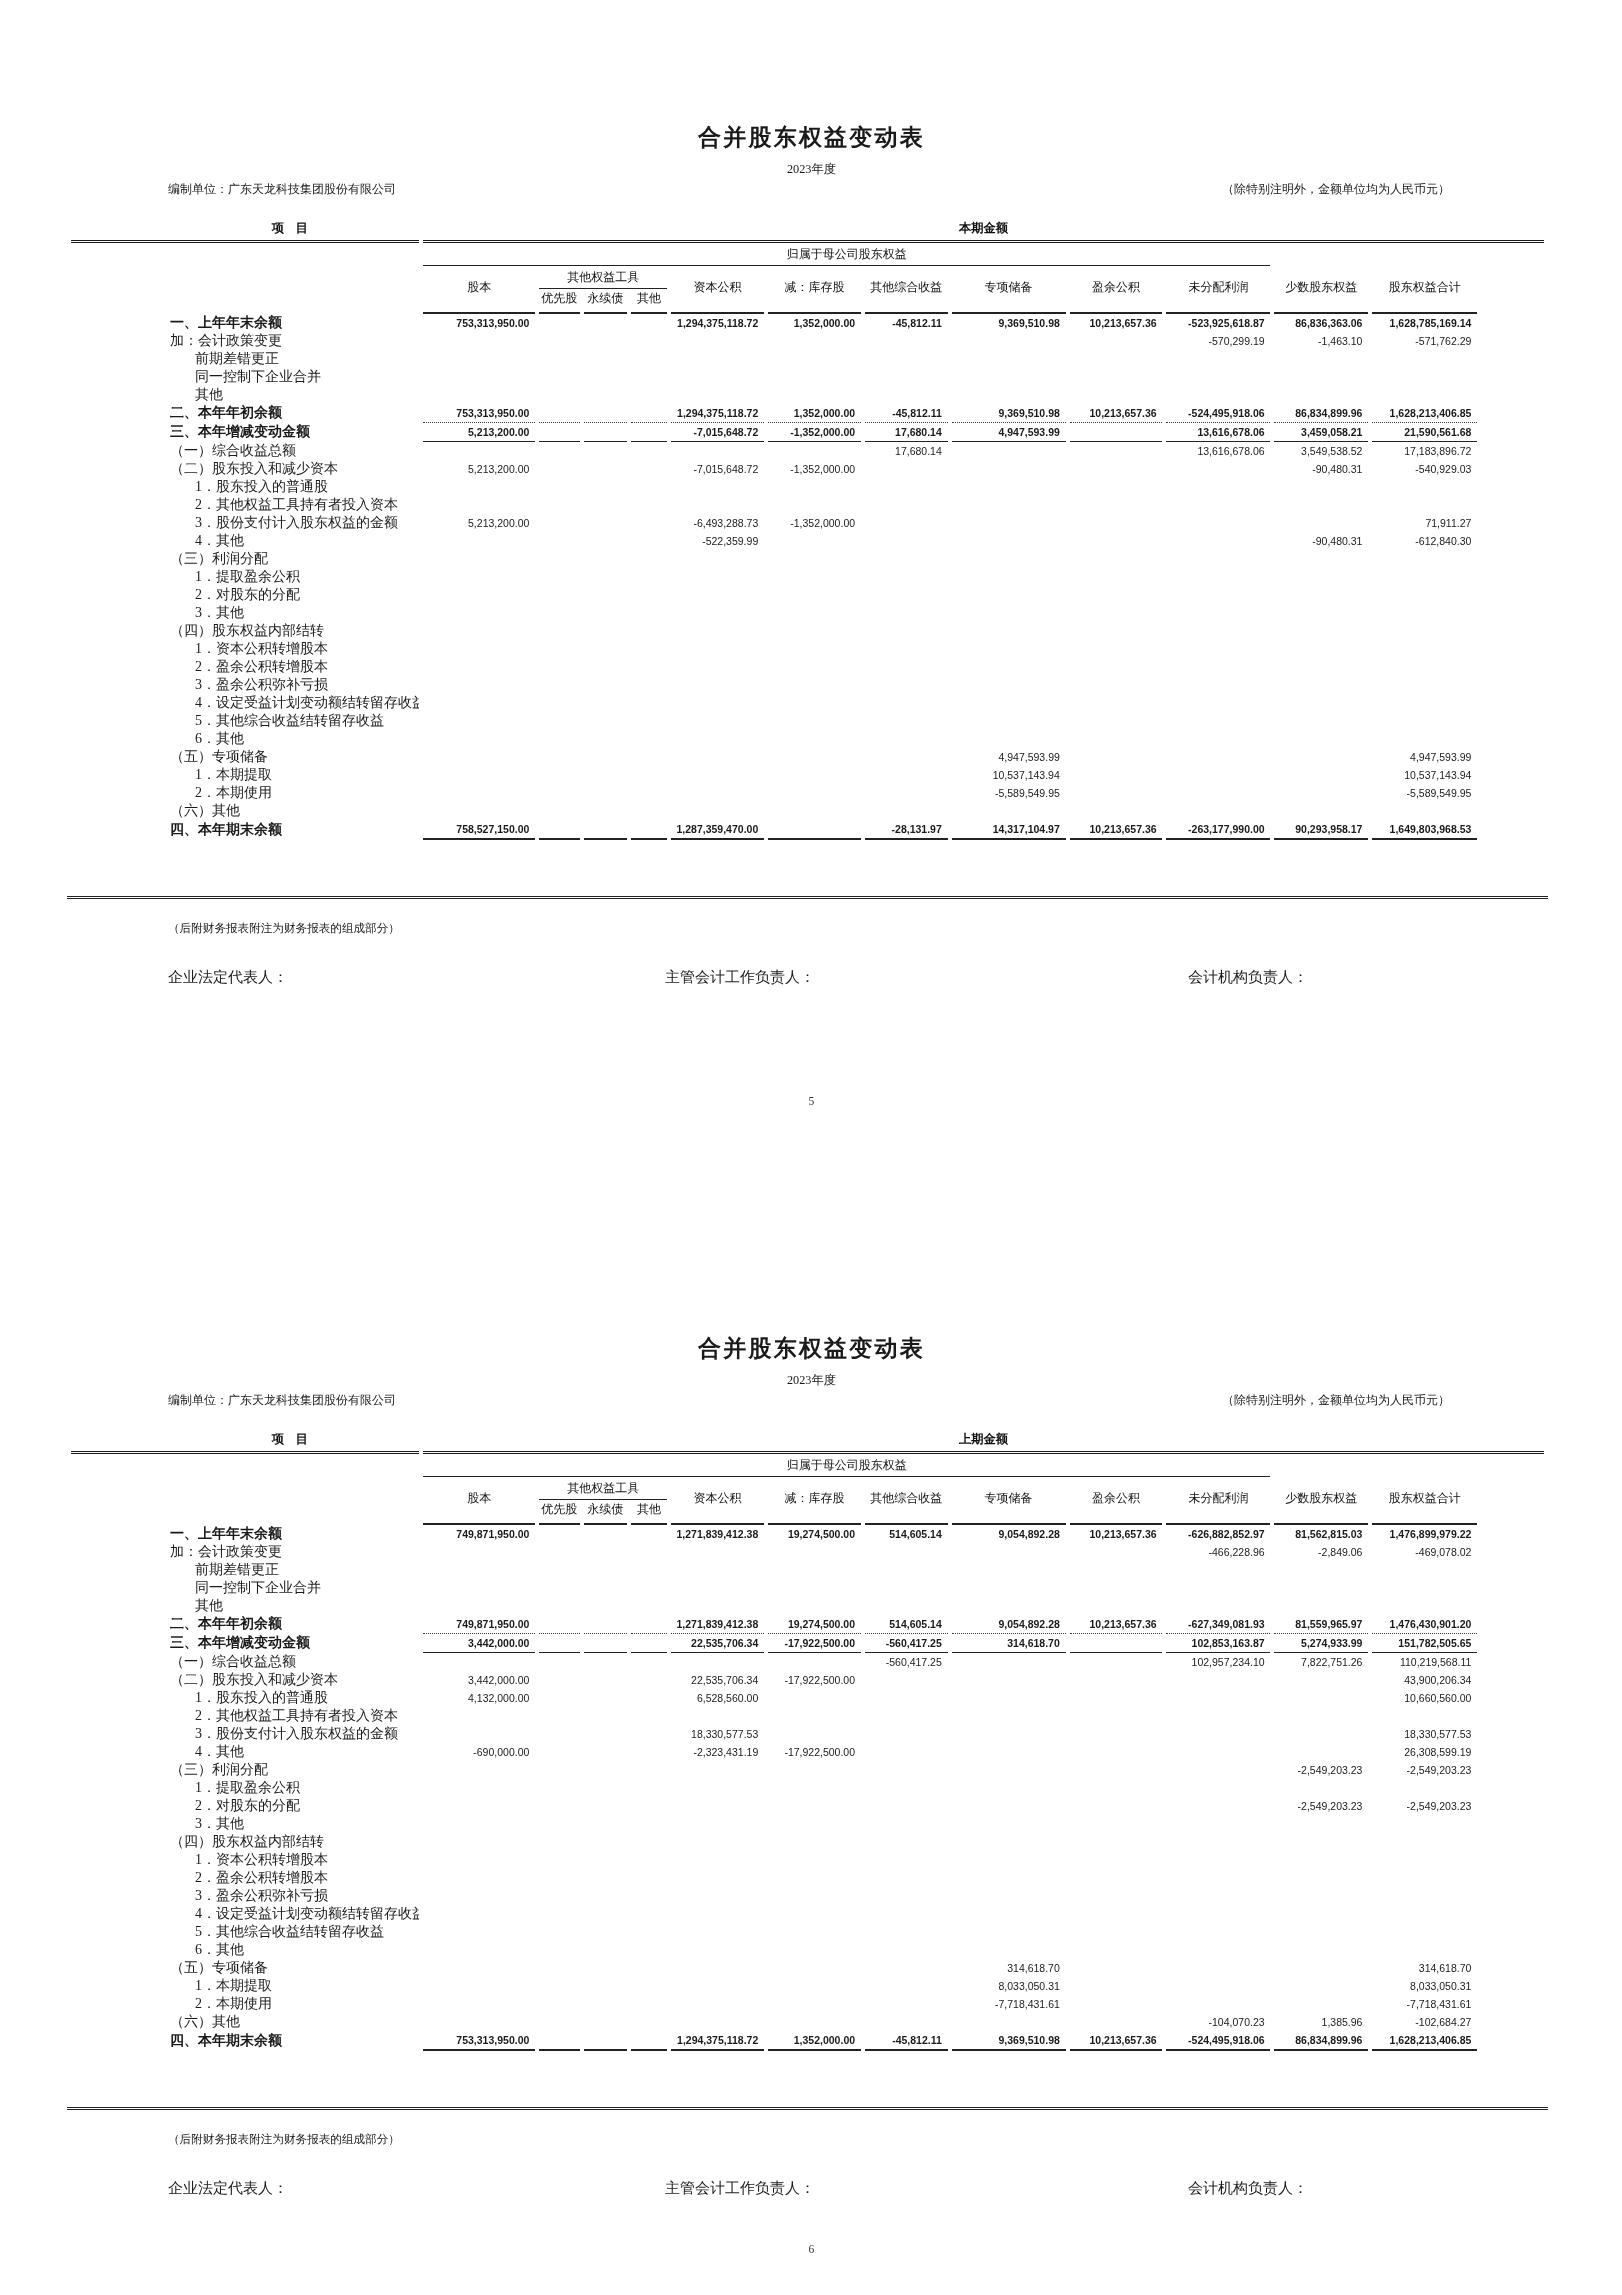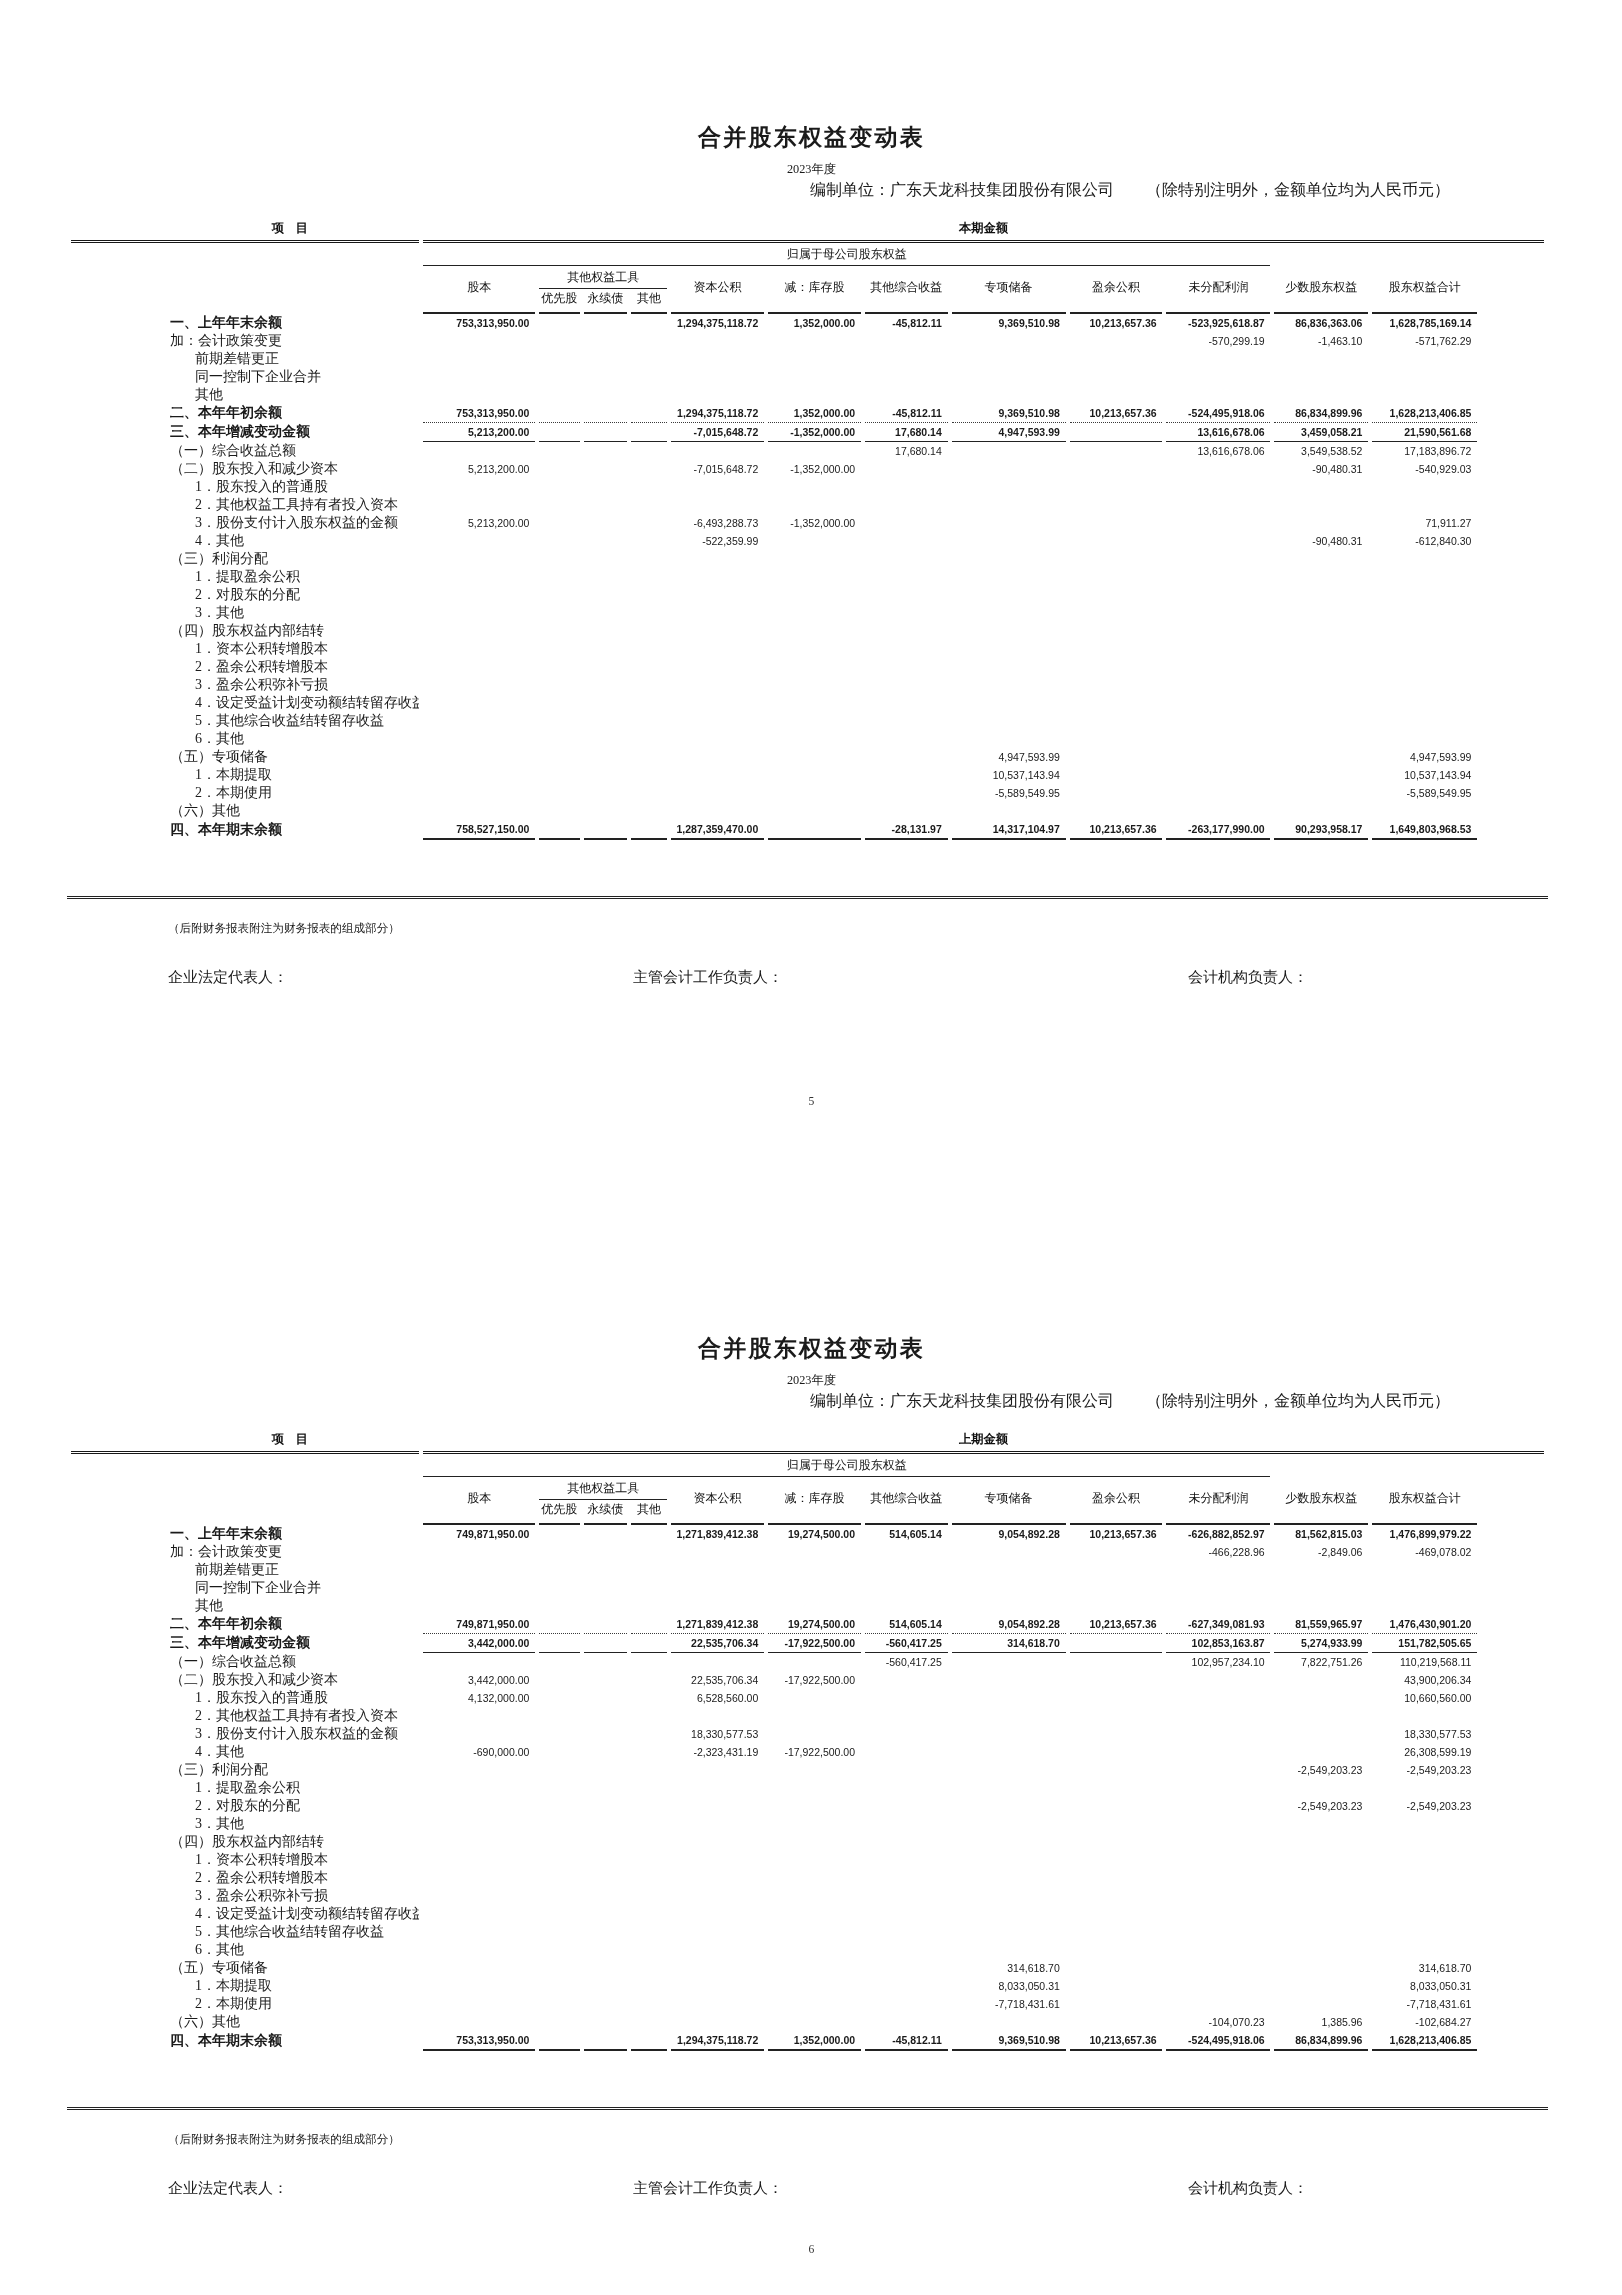--- a/index.html
+++ b/index.html
@@ -5,21 +5,21 @@
   html,body{margin:0;padding:0;background:#e8e8e8;}
   .sheet{
     width:1623px;height:2295px;background:#ffffff;margin:0 auto;position:relative;
     font-family:"Liberation Serif","DejaVu Serif",serif;color:#1a1a1a;overflow:hidden;
   }
   .page{height:1148px;box-sizing:border-box;position:relative;}
   .page.p0{padding-top:123px;}
   .page.p1{padding-top:186px;}
   .doc-title{text-align:center;font-size:23px;font-weight:700;letter-spacing:2.2px;line-height:29px;}
   .doc-period{text-align:center;font-size:12.3px;line-height:16px;margin-top:8.7px;}
-  .meta{display:flex;justify-content:flex-end;margin:4.3px 173px 0 168px;font-size:16px;line-height:17.3px;gap:32px;}
+  .meta{display:flex;justify-content:space-between;margin:4.3px 173px 0 168px;font-size:12px;line-height:17.3px;gap:32px;}
   table.stmt{border-collapse:separate;border-spacing:4.3px 0;table-layout:fixed;width:1481px;margin:19px 0 0 67px;}
   td{padding:0;overflow:hidden;}
   
   .h{font-size:12px;text-align:center;vertical-align:middle;color:#111;white-space:nowrap;}
   .hA td{height:23px;vertical-align:middle;}
   .thick{border-bottom:3.6px double #181818;}
   .item-h{text-align:center;padding-left:94px;font-weight:700;font-size:12.3px;letter-spacing:4.3px;}
   .amt-h{font-weight:700;font-size:12.3px;}
   .hB td{height:22px;}
   .ghead{border-bottom:1.4px solid #222;}
@@ -39,21 +39,21 @@
   .l0{padding-left:99px;}
   .l1{padding-left:124px;}
   .r-dotted{border-bottom:1.4px dotted #3a3a3a;}
   .r-solid{border-bottom:1.4px solid #222;}
   .r-double{border-bottom:2.9px double #222;}
   .tbl-bottom-line{width:1481px;margin:56px 0 0 67px;border-top:3.6px double #222;height:0;}
   .foot-note{margin:22px 0 0 168px;font-size:11.6px;}
   .signs{position:relative;height:19px;margin-top:32px;font-size:15px;}
   .signs span{position:absolute;top:0;white-space:nowrap;}
   .sg1{left:168px;}
-  .sg2{left:633px;}
+  .sg2{left:665px;}
   .sg3{left:1188px;}
   .pagenum{position:absolute;left:0;right:0;bottom:40px;text-align:center;font-size:11.6px;color:#333;}
 </style>
 </head>
 <body>
 
 <div class="sheet">
 
   <div class="page p0">
     <div class="doc-title">合并股东权益变动表</div>

